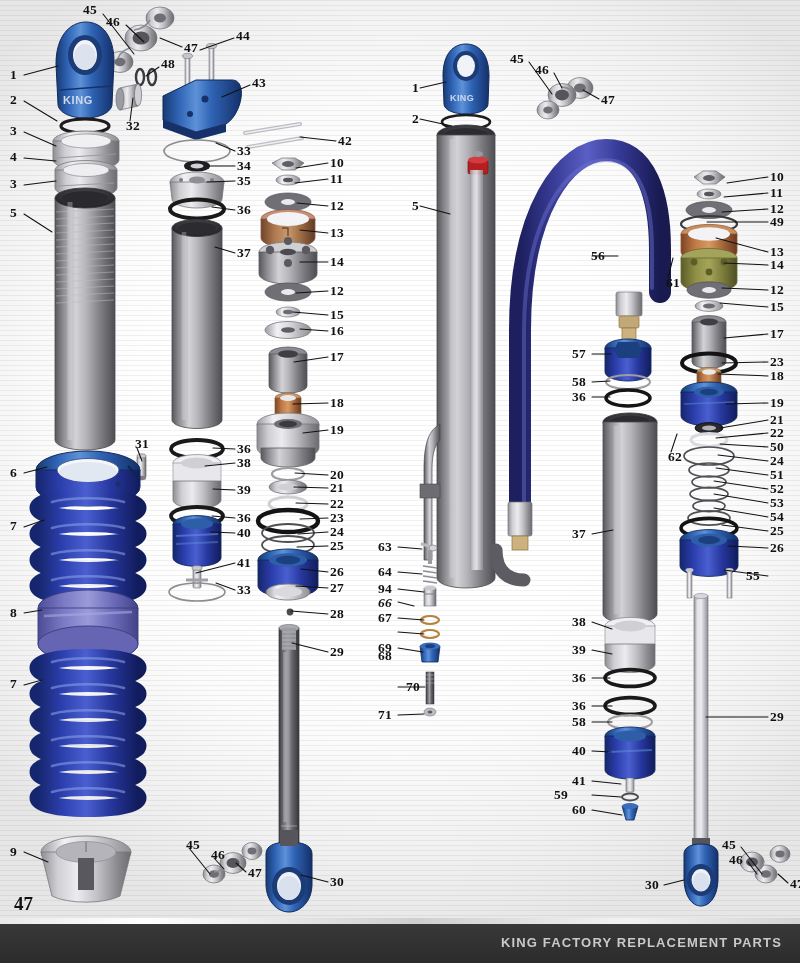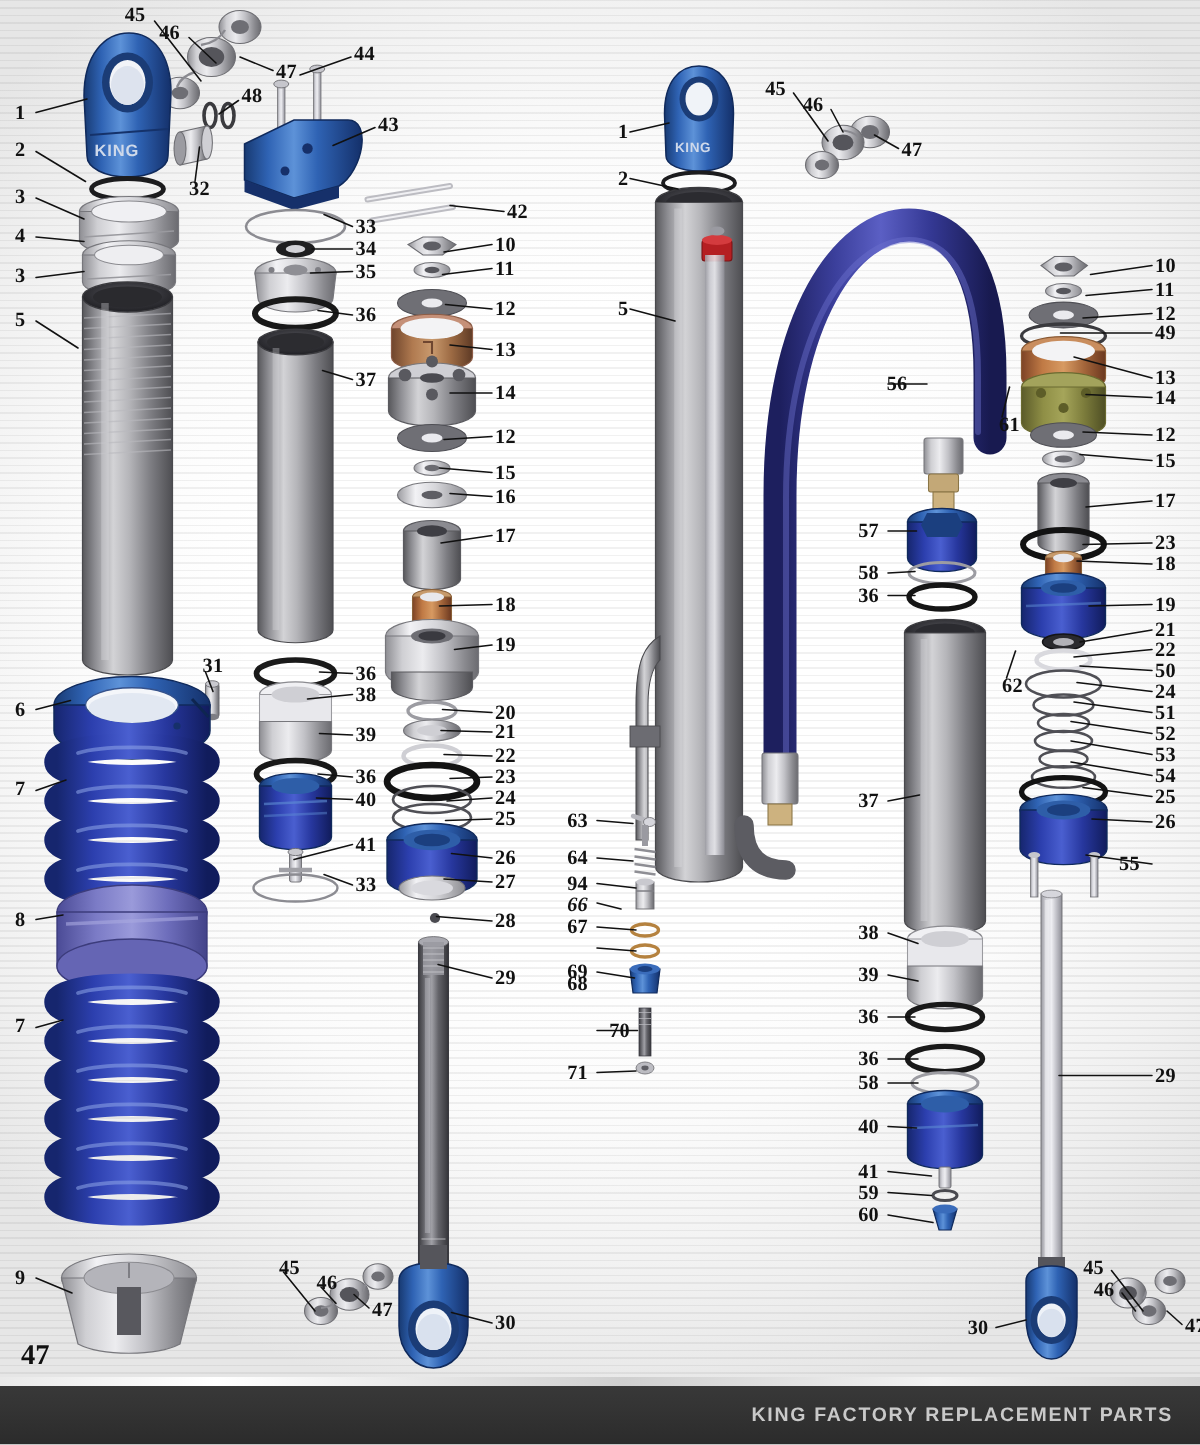--- a/index.html
+++ b/index.html
@@ -955,21 +955,21 @@
         <div class="lbl r" style="left: 586px; top: 382px;">58</div>
         <div class="lbl r" style="left: 586px; top: 397px;">36</div>
         <div class="lbl r" style="left: 586px; top: 534px;">37</div>
         <div class="lbl r" style="left: 586px; top: 622px;">38</div>
         <div class="lbl r" style="left: 586px; top: 650px;">39</div>
         <div class="lbl r" style="left: 586px; top: 678px;">36</div>
         <div class="lbl r" style="left: 586px; top: 706px;">36</div>
         <div class="lbl r" style="left: 586px; top: 722px;">58</div>
         <div class="lbl r" style="left: 586px; top: 751px;">40</div>
         <div class="lbl r" style="left: 586px; top: 781px;">41</div>
-        <div class="lbl r" style="left: 586px; top: 795px; text-align: center;">59</div>
+        <div class="lbl r" style="left: 568px; top: 795px; text-align: center;">59</div>
         <div class="lbl r" style="left: 586px; top: 810px;">60</div>
         <div class="lbl r" style="left: 392px; top: 547px;">63</div>
         <div class="lbl r" style="left: 392px; top: 572px;">64</div>
         <div class="lbl r" style="left: 392px; top: 589px;">94</div>
         <div class="lbl r" style="left: 392px; top: 603px; font-style: italic;">66</div>
         <div class="lbl r" style="left: 392px; top: 618px;">67</div>
         <div class="lbl r" style="left: 392px; top: 632px; margin-top: 24px;">68</div>
         <div class="lbl r" style="left: 392px; top: 648px;">69</div>
         <div class="lbl r" style="left: 392px; top: 687px; margin-left: 28px;">70</div>
         <div class="lbl r" style="left: 392px; top: 715px;">71</div>

